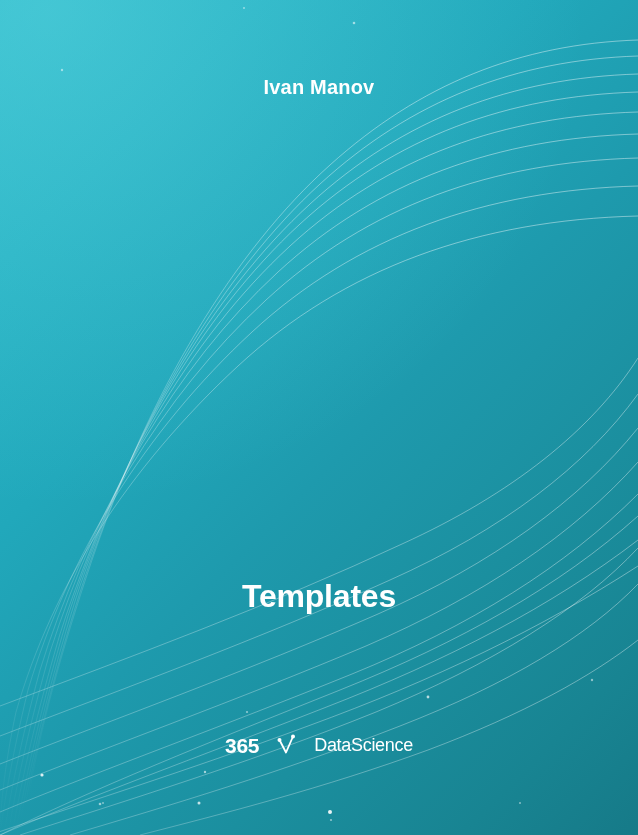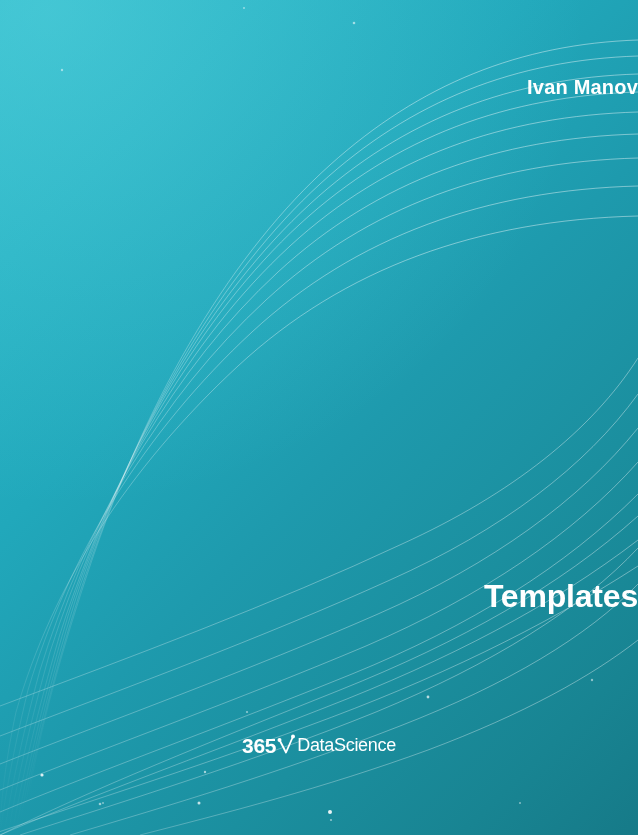--- a/index.html
+++ b/index.html
@@ -53,21 +53,21 @@
     height: 835px;
     pointer-events: none;
   }
 
   .content {
     position: absolute;
     inset: 0;
     display: flex;
     flex-direction: column;
     align-items: center;
-    text-align: right;
+    text-align: center;
   }
 
   .author {
     position: absolute;
     top: 76px;
     left: 0;
     right: 0;
     font-size: 20px;
     font-weight: 600;
     letter-spacing: 0.2px;
@@ -99,21 +99,21 @@
   }
 
   .logo {
     position: absolute;
     top: 734px;
     left: 0;
     right: 0;
     display: flex;
     align-items: center;
     justify-content: center;
-    gap: 0px;
+    gap: 17px;
     color: #ffffff;
   }
   .logo-365 {
     font-size: 21px;
     font-weight: 700;
     letter-spacing: -0.3px;
     line-height: 1;
   }
   .logo-mark {
     display: inline-block;

